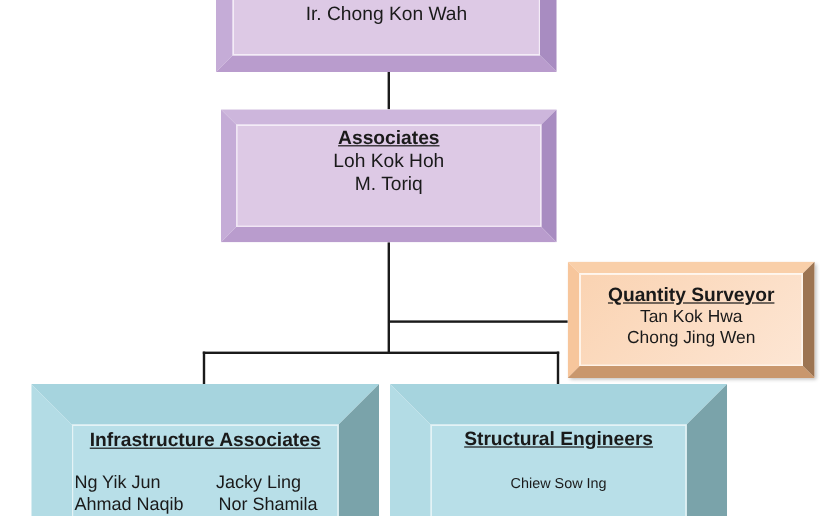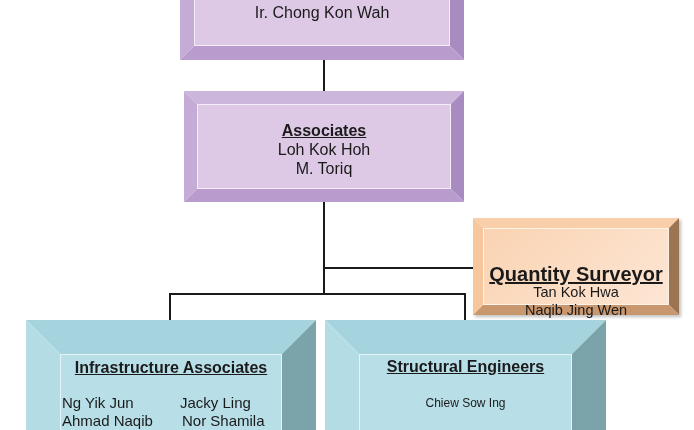--- a/index.html
+++ b/index.html
@@ -72,36 +72,36 @@
   <div class="inner" style="left:14px;top:14px;width:256px;height:62px;padding-top:18px;font-size:16px;line-height:19px;">
     <span class="txt">Ir. Chong Kon Wah</span>
   </div>
 </div>
 
 <div class="bevel purple" id="associates">
   <div class="face top" style="left:0;top:0;width:280px;height:13px;clip-path:polygon(0 0,100% 0,calc(100% - 13px) 100%,13px 100%);"></div>
   <div class="face left" style="left:0;top:0;width:13px;height:111px;clip-path:polygon(0 0,100% 13px,100% calc(100% - 13px),0 100%);"></div>
   <div class="face right" style="right:0;top:0;width:13px;height:111px;clip-path:polygon(0 13px,100% 0,100% 100%,0 calc(100% - 13px));"></div>
   <div class="face bottom" style="left:0;bottom:0;width:280px;height:13px;clip-path:polygon(13px 0,calc(100% - 13px) 0,100% 100%,0 100%);"></div>
-  <div class="inner" style="left:13px;top:13px;width:254px;height:85px;padding-top:16px;font-size:16px;line-height:19px;">
+  <div class="inner" style="left:13px;top:13px;width:254px;height:85px;padding-top:1px;font-size:16px;line-height:19px;">
     <span class="txt title">Associates</span>
     <span class="txt">Loh Kok Hoh</span>
     <span class="txt">M. Toriq</span>
   </div>
 </div>
 
 <div class="bevel orange" id="qs">
   <div class="face top" style="left:0;top:0;width:206px;height:10px;clip-path:polygon(0 0,100% 0,calc(100% - 10px) 100%,10px 100%);"></div>
   <div class="face left" style="left:0;top:0;width:10px;height:97px;clip-path:polygon(0 0,100% 10px,100% calc(100% - 10px),0 100%);"></div>
   <div class="face right" style="right:0;top:0;width:10px;height:97px;clip-path:polygon(0 10px,100% 0,100% 100%,0 calc(100% - 10px));"></div>
   <div class="face bottom" style="left:0;bottom:0;width:206px;height:10px;clip-path:polygon(10px 0,calc(100% - 10px) 0,100% 100%,0 100%);"></div>
   <div class="inner" style="left:10px;top:10px;width:186px;height:77px;padding-top:8px;font-size:14.5px;line-height:17.5px;">
-    <span class="txt title" style="font-size:20px;line-height:19px;margin-top:28px;">Quantity Surveyor</span>
+    <span class="txt title" style="font-size:16px;line-height:19px;">Quantity Surveyor</span>
     <span class="txt">Tan Kok Hwa</span>
-    <span class="txt">Naqib Jing Wen</span>
+    <span class="txt">Chong Jing Wen</span>
   </div>
 </div>
 
 <div class="bevel teal" id="infra">
   <div class="face top" style="left:0;top:0;width:290px;height:34px;clip-path:polygon(0 0,100% 0,calc(100% - 34px) 100%,34px 100%);"></div>
   <div class="face left" style="left:0;top:0;width:34px;height:130px;clip-path:polygon(0 0,100% 34px,100% 100%,0 100%);"></div>
   <div class="face right" style="right:0;top:0;width:34px;height:130px;clip-path:polygon(0 34px,100% 0,100% 100%,0 100%);"></div>
   <div class="inner" style="left:34px;top:34px;width:222px;height:96px;padding-top:3px;">
     <span class="txt title" style="font-size:16px;line-height:19px;">Infrastructure Associates</span>
     <div style="position:relative;margin-top:17px;margin-left:1px;">

